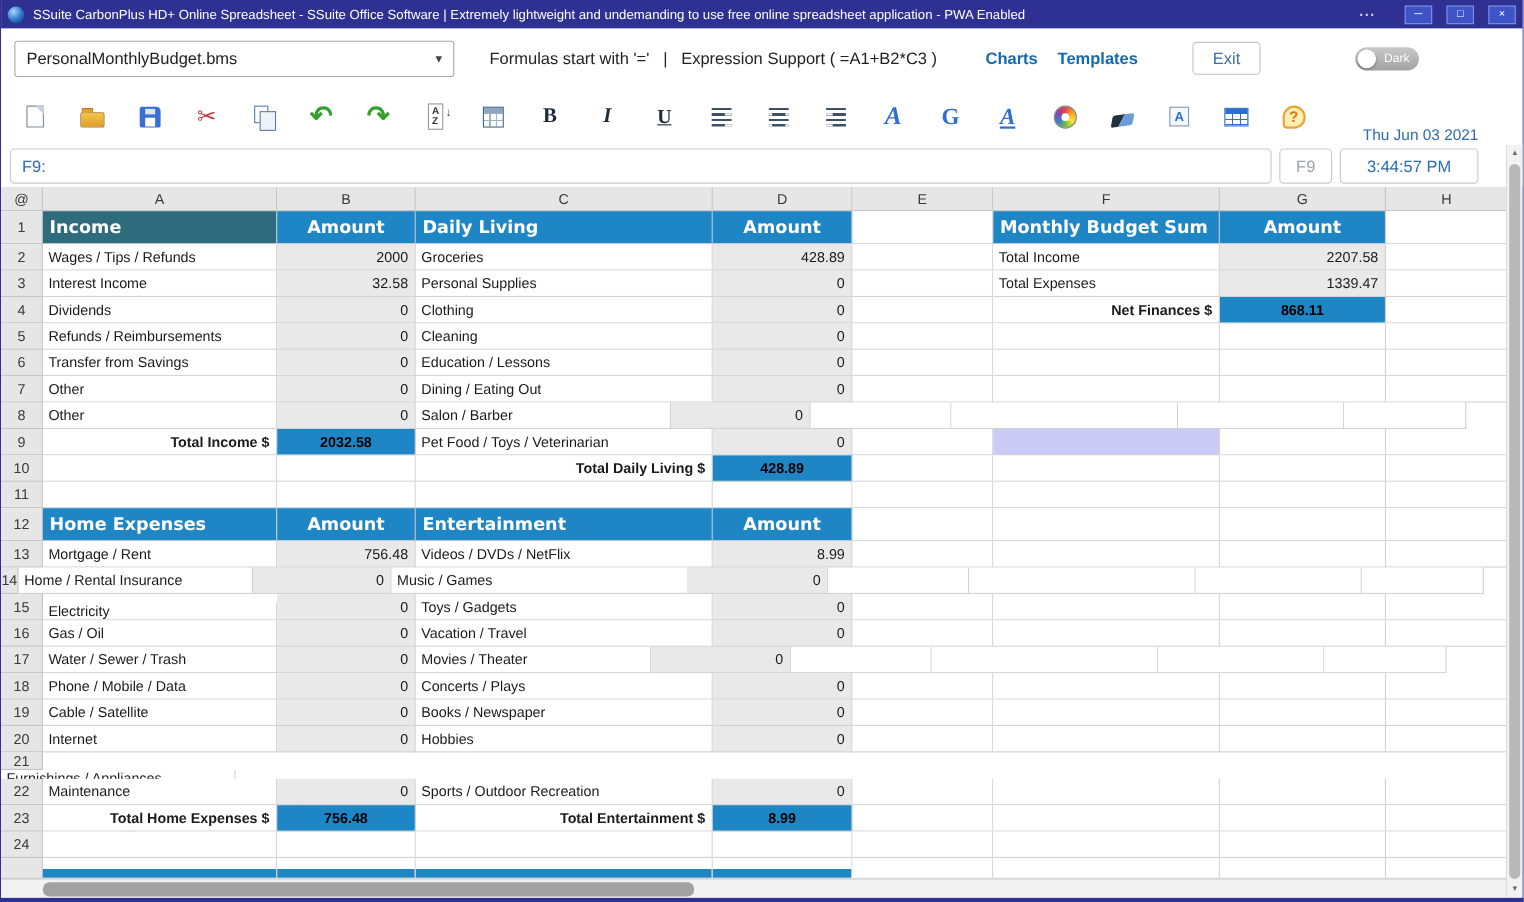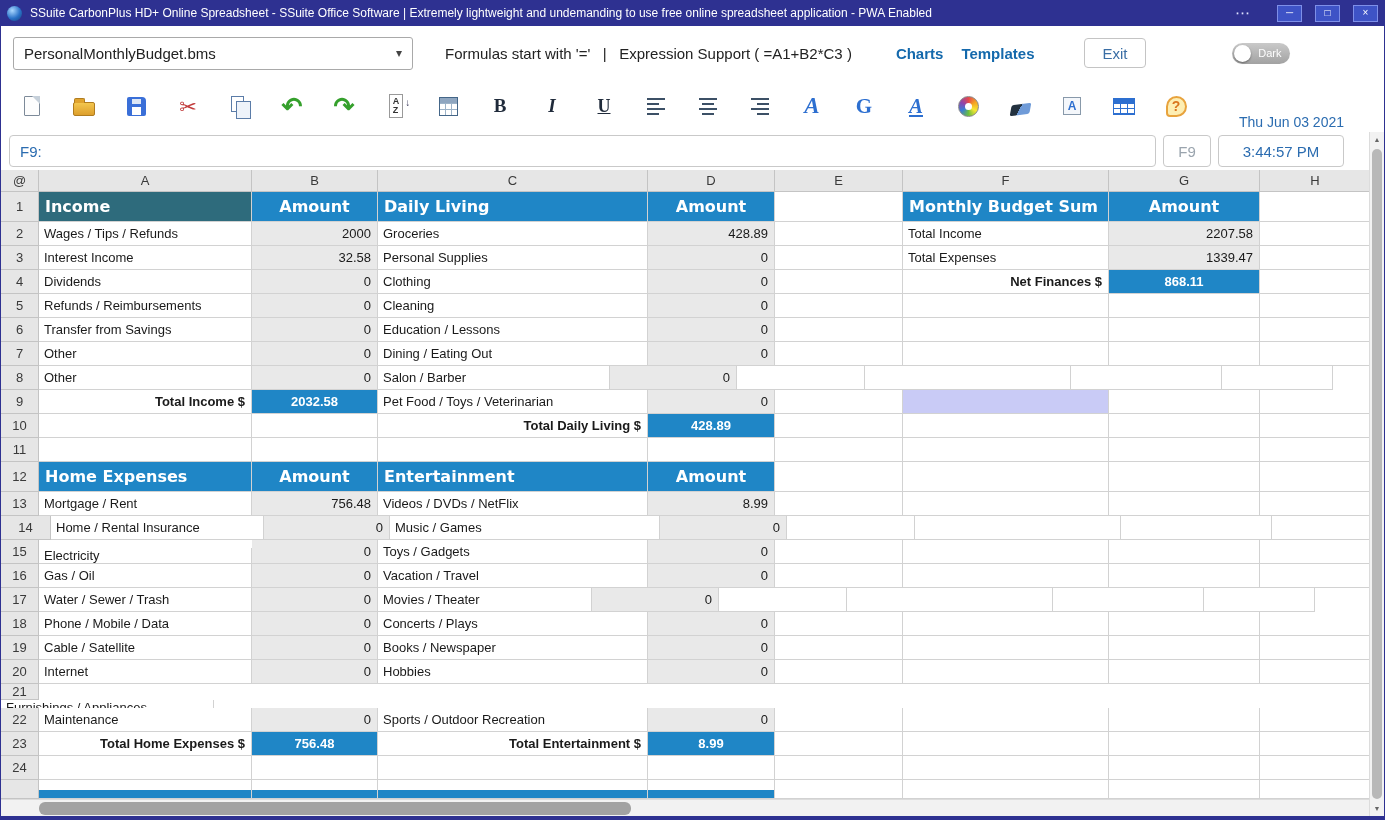--- a/index.html
+++ b/index.html
@@ -126,21 +126,21 @@
   .g-row { display:flex; }
   .g-cell { flex:0 0 auto; display:flex; align-items:center; overflow:hidden; font-size:13px;
     color:#1a1a1a; border-right:1px solid #d2d2d2; border-bottom:1px solid #d2d2d2; white-space:nowrap; }
   .g-hcell { background:#e6e6e6; color:#3a3a3a; justify-content:center;
     border-right:1px solid #c4c4c4; border-bottom:1px solid #c4c4c4; }
   .g-colhdr { height:22px; }
   .c-empty { background:#fff; padding-left:5px; }
   .c-l { background:#fff; padding-left:5px; }
   .c-n { background:#e9e9e9; justify-content:flex-end; padding-right:6px; }
   .c-tl { background:#fff; justify-content:flex-end; padding-right:6px; font-weight:bold; }
-  .c-tn { background:#1f86c6; color:#ffffff; font-weight:bold; justify-content:center; }
+  .c-tn { background:#1f86c6; color:#000000; font-weight:bold; justify-content:center; }
   .c-sel { background:#c9cbf6; }
   .c-ht { background:#2e6b7c; color:#fff; padding-left:6px; }
   .c-hb { background:#1f86c6; color:#fff; padding-left:6px; }
   .c-c { justify-content:center; padding-left:0; }
   .c-big { font-family:"DejaVu Sans",sans-serif; font-weight:bold; font-size:16px; }
   .c-part { background:linear-gradient(#fff 0 10px, #1f86c6 10px); }
 
   
   .hscroll { position:absolute; top:799px; left:0; width:1370px; height:17px; background:#f2f2f2;
     border-top:1px solid #dcdcdc; }
@@ -411,21 +411,21 @@
         <div class="g-cell c-l" style="width: 213px;">Mortgage / Rent</div>
         <div class="g-cell c-n" style="width: 126px;">756.48</div>
         <div class="g-cell c-l" style="width: 270px;">Videos / DVDs / NetFlix</div>
         <div class="g-cell c-n" style="width: 127px;">8.99</div>
         <div class="g-cell c-empty" style="width: 128px;"></div>
         <div class="g-cell c-empty" style="width: 206px;"></div>
         <div class="g-cell c-empty" style="width: 151px;"></div>
         <div class="g-cell c-empty" style="width: 111px;"></div>
       </div>
       <div class="g-row" style="height: 24px;">
-        <div class="g-cell g-hcell" style="width: 50px;">14</div>
+        <div class="g-cell g-hcell" style="width: 16px;">14</div>
         <div class="g-cell c-l" style="width: 213px;">Home / Rental Insurance</div>
         <div class="g-cell c-n" style="width: 126px;">0</div>
         <div class="g-cell c-l" style="width: 270px;">Music / Games</div>
         <div class="g-cell c-n" style="width: 127px;">0</div>
         <div class="g-cell c-empty" style="width: 128px;"></div>
         <div class="g-cell c-empty" style="width: 206px;"></div>
         <div class="g-cell c-empty" style="width: 151px;"></div>
         <div class="g-cell c-empty" style="width: 111px;"></div>
       </div>
       <div class="g-row" style="height: 24px;">

